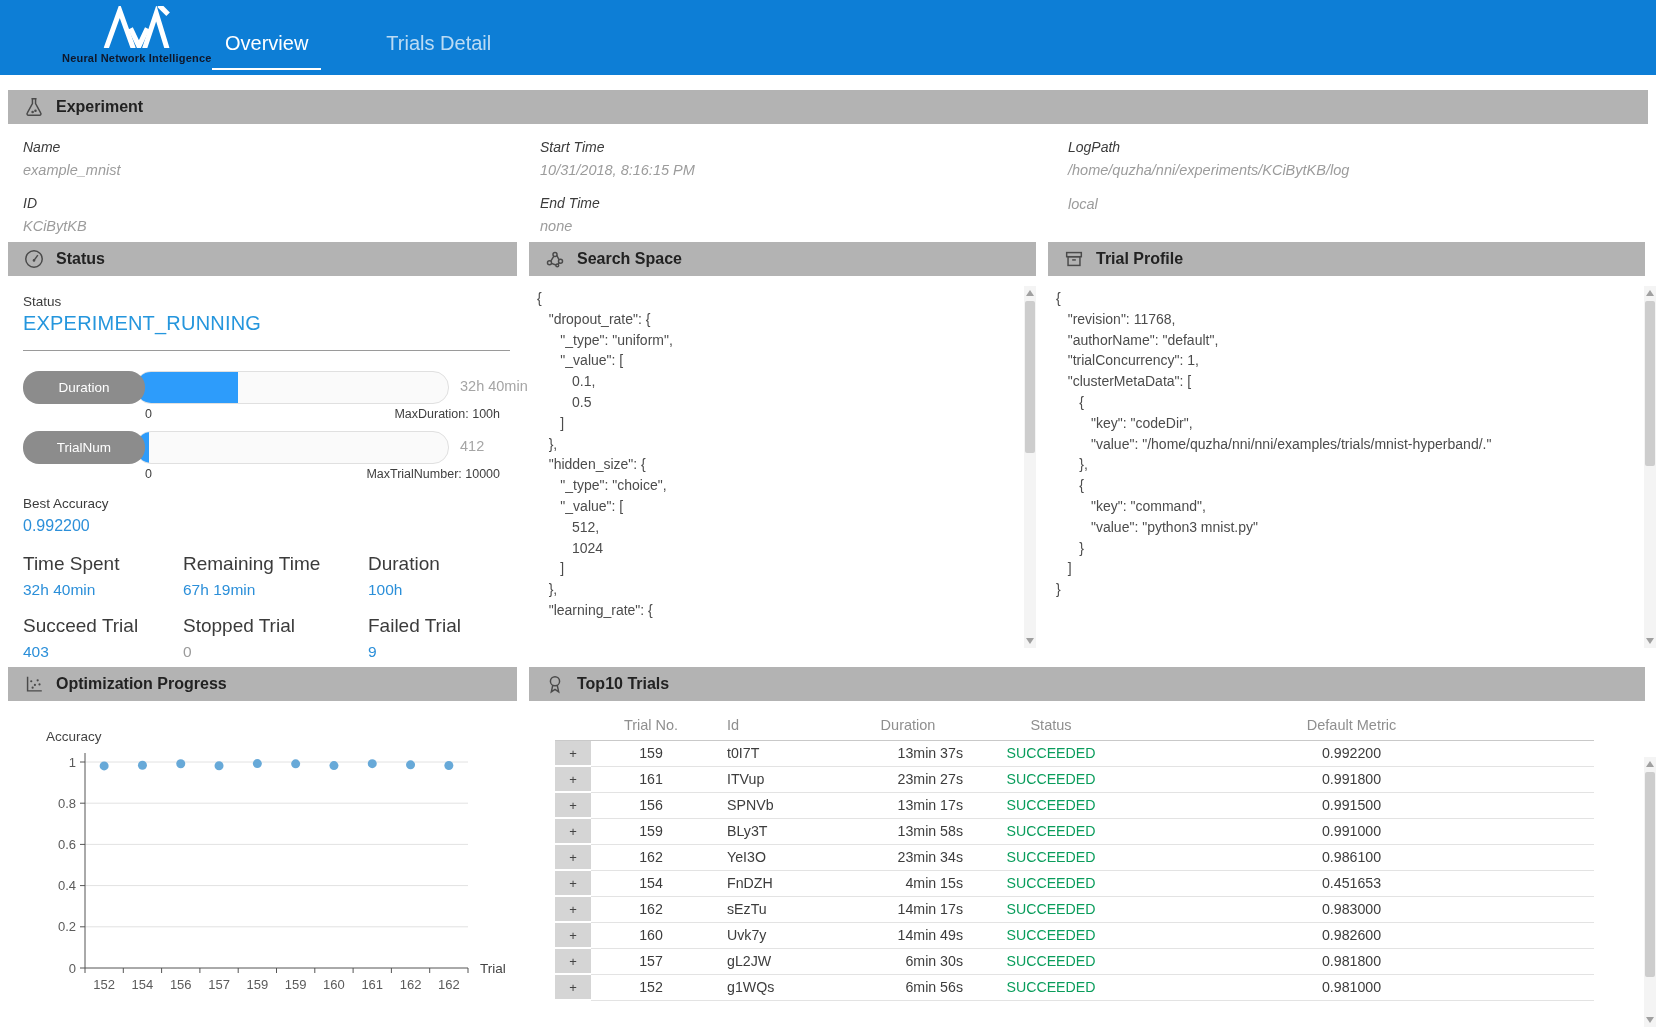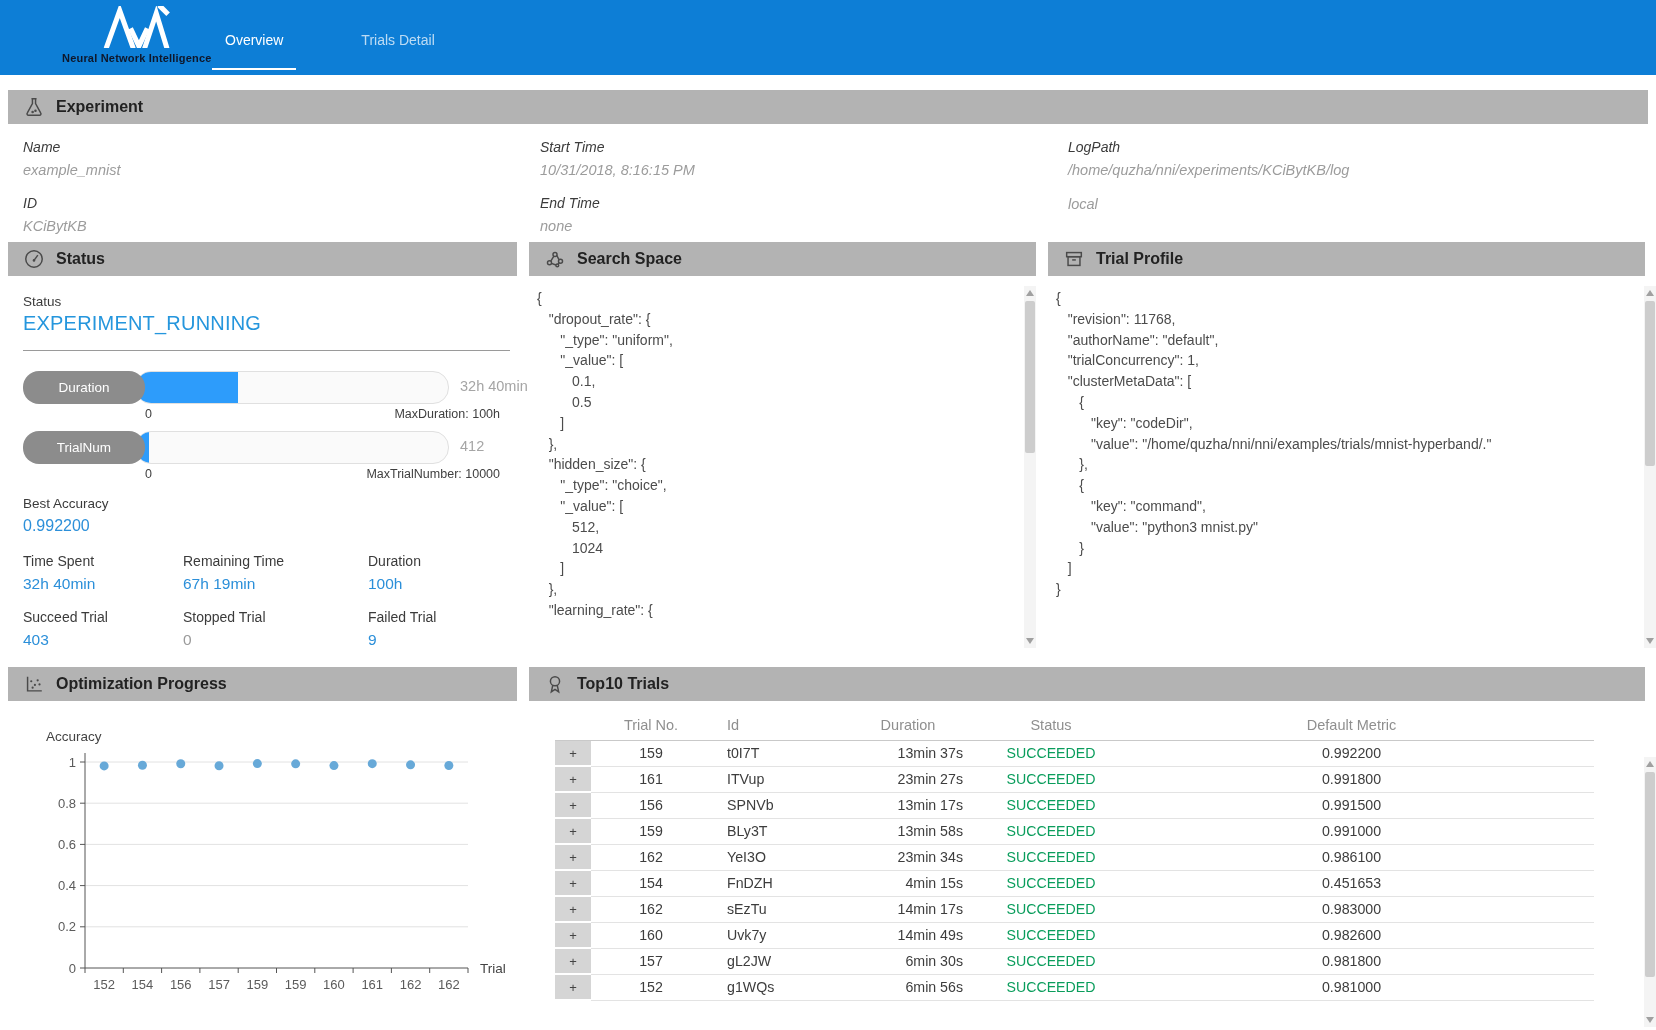--- a/index.html
+++ b/index.html
@@ -5,21 +5,21 @@
   html,body{margin:0;padding:0;background:#fff;}
   body{font-family:"Liberation Sans","DejaVu Sans",sans-serif;color:#3d3d3d;}
   #app{position:relative;width:1656px;height:1030px;overflow:hidden;background:#fff;}
 
   
   .app-header{position:absolute;left:0;top:0;width:1656px;height:75px;background:#0d7ed6;}
   .logo-wrap{position:absolute;left:62px;top:6px;width:190px;}
   .logo-wrap svg{display:block;margin-left:36px;}
   .brand{color:#0f172a;font-size:11px;font-weight:700;letter-spacing:.2px;margin-top:4px;white-space:nowrap;}
   .tabs{position:absolute;left:212px;top:26px;display:flex;gap:52px;height:44px;}
-  .tab{font-size:14px;color:rgba(255,255,255,.72);padding:6px 13px 11px;cursor:pointer;border-bottom:2px solid transparent;}
+  .tab{font-size:20px;color:rgba(255,255,255,.72);padding:6px 13px 11px;cursor:pointer;border-bottom:2px solid transparent;}
   .tab.active{color:#fff;border-bottom:2px solid #fff;}
 
   
   .panel-bar{height:34px;background:#b3b3b3;display:flex;align-items:center;padding-left:15px;box-sizing:border-box;}
   .panel-bar .bicon{width:22px;height:22px;margin-right:11px;flex:0 0 auto;}
   .panel-bar .btitle{font-size:16px;font-weight:700;color:#222;}
   .bicon svg{display:block;width:22px;height:22px;stroke:#4a4a4a;fill:none;stroke-width:1.6;}
 
   
   .exp-bar{position:absolute;left:8px;top:90px;width:1640px;}
@@ -43,21 +43,21 @@
   .pbar-row{position:relative;height:33px;width:485px;}
   .pbar-pill{position:absolute;left:0;top:0;width:122px;height:33px;background:#8c8c8c;border-radius:16px;color:#fff;font-size:13.5px;display:flex;align-items:center;justify-content:center;z-index:2;}
   .pbar-track{position:absolute;left:112px;top:0;width:314px;height:33px;background:#fafafa;border:1px solid #e0e0e0;border-radius:16px;box-sizing:border-box;overflow:hidden;z-index:1;}
   .pbar-fill{height:100%;background:#2d9cfb;}
   .pbar-value{position:absolute;left:437px;top:7px;font-size:14.5px;color:#a5a5a5;white-space:nowrap;}
   .pbar-under{display:flex;justify-content:space-between;margin:3px 0 10px 122px;width:355px;font-size:12.5px;color:#3f3f3f;}
 
   .best-label{margin-top:15px;}
   .best-value{font-size:16px;color:#2b8fd9;margin-top:6px;}
   .stats-grid{display:grid;grid-template-columns:160px 185px 1fr;margin-top:18px;row-gap:16px;}
-  .stat .slabel{font-size:14px;color:#3b3b3b;}
+  .stat .slabel{font-size:19px;color:#3b3b3b;}
   .stat .svalue{font-size:15.5px;color:#2b8fd9;margin-top:6px;}
   .stat .svalue.muted{color:#9b9b9b;}
 
   .json-box{position:relative;padding:12px 0 0 8px;height:365px;overflow:hidden;}
   .json-line{font-size:14px;line-height:20.8px;color:#4c4c4c;white-space:pre;}
 
   
   .vscroll{position:absolute;width:12px;background:#f4f4f4;}
   .vscroll .sarrow{position:absolute;left:0;width:12px;height:13px;background:#f4f4f4;}
   .vscroll .sarrow span{position:absolute;left:2px;width:0;height:0;border-left:4px solid transparent;border-right:4px solid transparent;}

